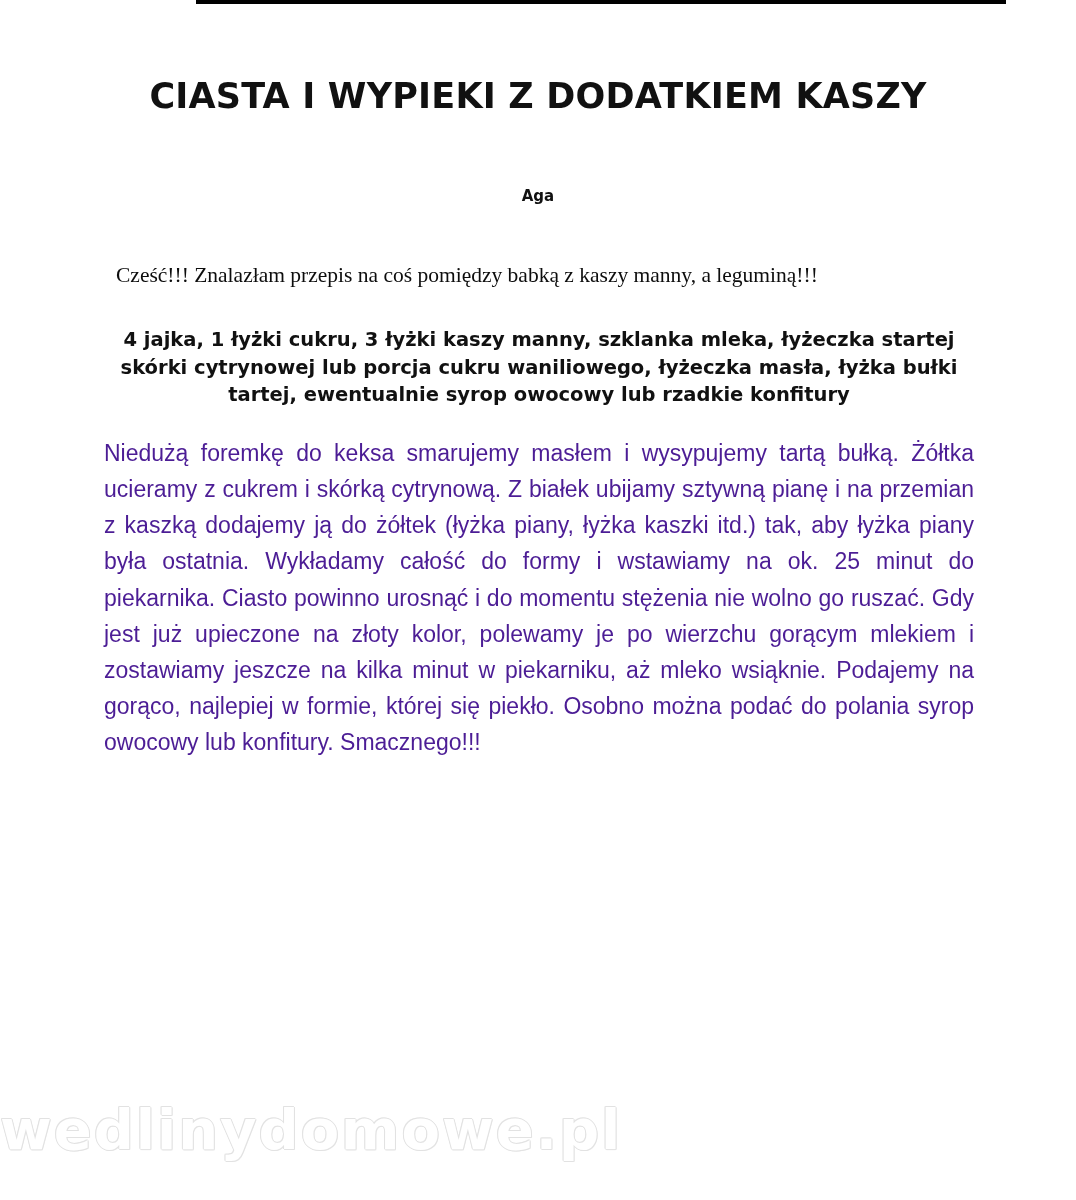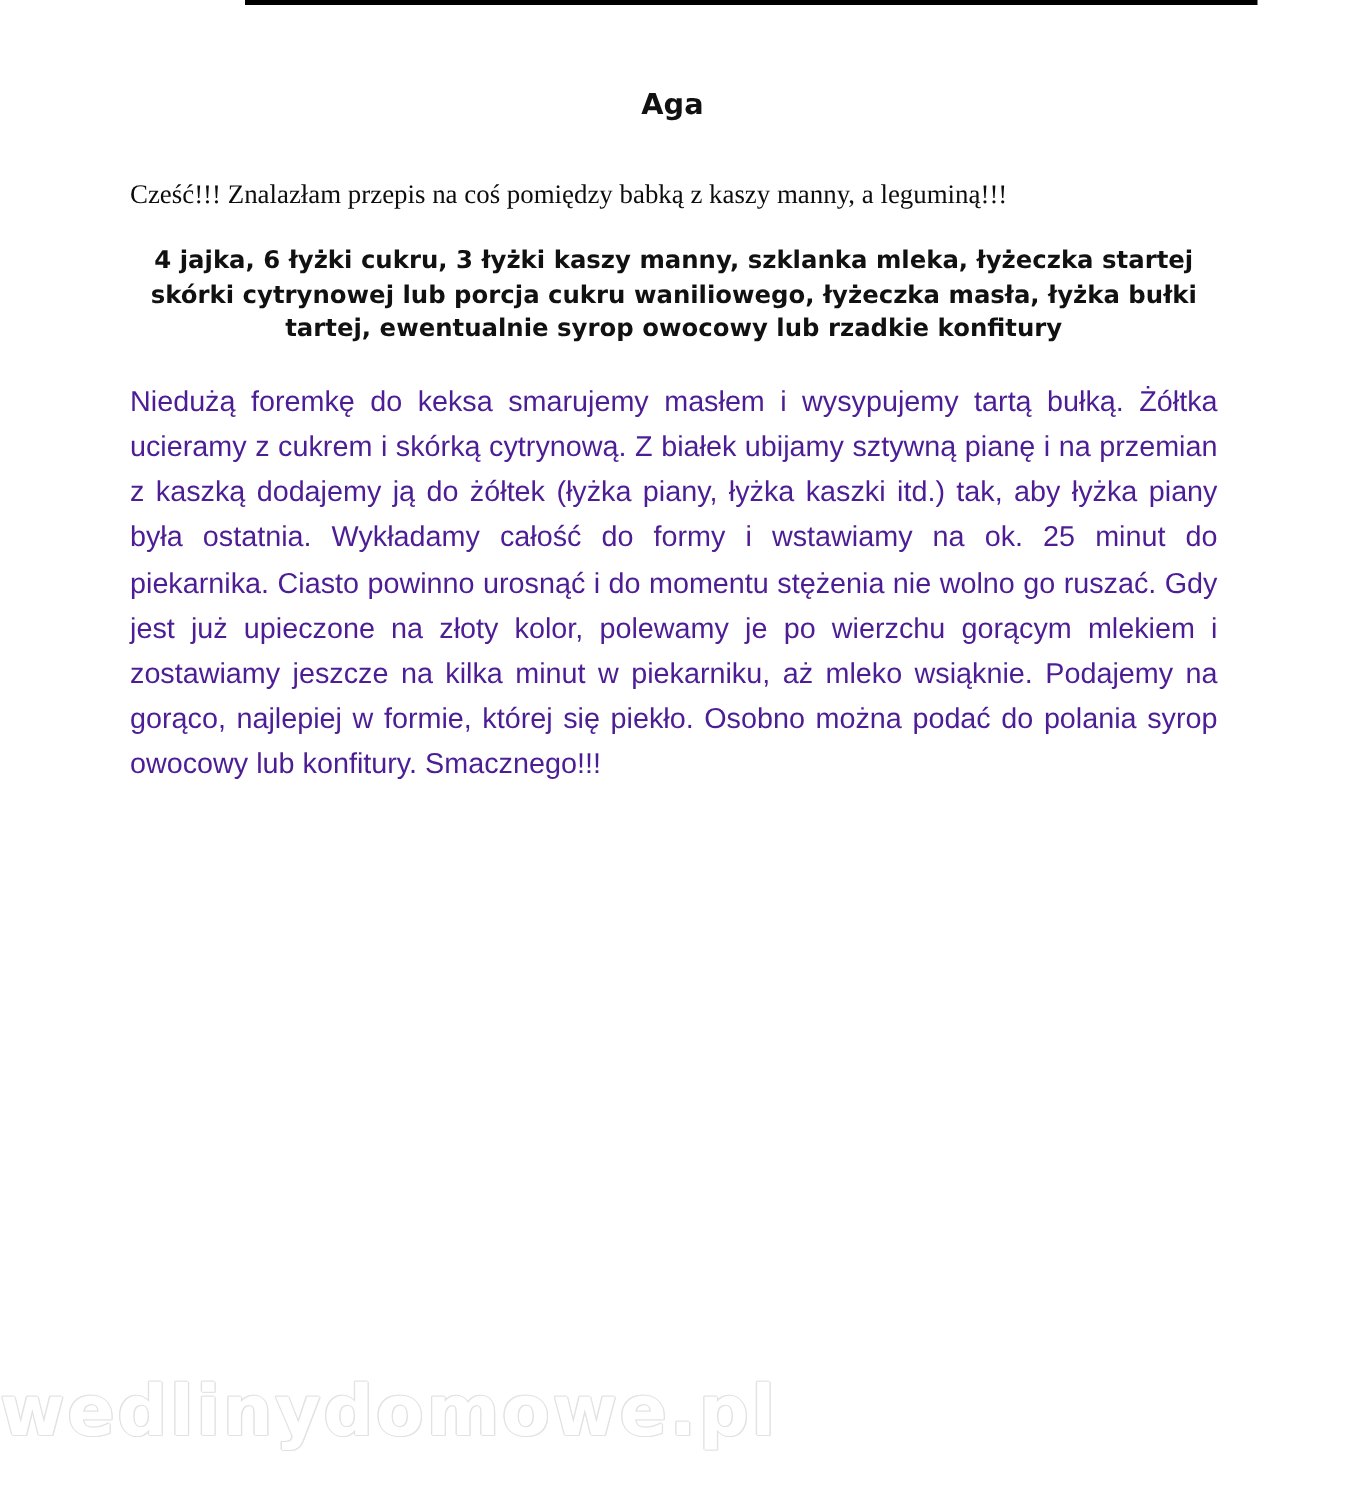--- a/index.html
+++ b/index.html
@@ -43,21 +43,21 @@
     text-align: center;
     letter-spacing: 0.2px;
     margin: 0;
     padding-top: 76px;
     color: #111111;
   }
 
   .author {
     font-family: "DejaVu Sans", sans-serif;
     font-weight: bold;
-    font-size: 23px;
+    font-size: 15px;
     text-align: center;
     margin: 0;
     padding-top: 71px;
     color: #111111;
   }
 
   .recipe-title {
     font-family: "DejaVu Sans", sans-serif;
     font-weight: bold;
     font-size: 29px;
@@ -65,21 +65,21 @@
     margin: 0;
     padding-top: 39px;
     color: #111111;
   }
 
   .intro {
     font-family: "Liberation Serif", serif;
     font-size: 21.5px;
     line-height: 1.35;
     text-align: left;
-    margin: 0;
+    margin: 12px;
     padding-top: 44px;
     padding-left: 4px;
     color: #0d0d0d;
   }
 
   .ingredients {
     font-family: "DejaVu Sans", sans-serif;
     font-weight: bold;
     font-size: 19.5px;
     line-height: 1.42;
@@ -124,25 +124,26 @@
     user-select: none;
   }
 </style>
 </head>
 <body>
 
 <div class="top-rule"></div>
 
 <div class="page">
 
+  <h1 class="doc-title">CIASTA I  WYPIEKI Z DODATKIEM KASZY</h1>
 
   <p class="author">Aga</p>
 
 
   <p class="intro">Cześć!!! Znalazłam przepis na coś pomiędzy babką z kaszy manny, a leguminą!!!</p>
 
-  <p class="ingredients">4 jajka, 6 łyżki cukru, 3 łyżki kaszy manny, szklanka mleka, łyżeczka startej skórki cytrynowej lub porcja cukru waniliowego, łyżeczka masła, łyżka bułki tartej, ewentualnie syrop owocowy lub rzadkie konfitury</p>
+  <p class="ingredients">4 jajka, 1 łyżki cukru, 3 łyżki kaszy manny, szklanka mleka, łyżeczka startej skórki cytrynowej lub porcja cukru waniliowego, łyżeczka masła, łyżka bułki tartej, ewentualnie syrop owocowy lub rzadkie konfitury</p>
 
   <p class="instructions">Niedużą foremkę do keksa smarujemy masłem i wysypujemy tartą bułką. Żółtka ucieramy z cukrem i skórką cytrynową. Z białek ubijamy sztywną pianę i na przemian z kaszką dodajemy ją do żółtek (łyżka piany, łyżka kaszki itd.) tak, aby łyżka piany była ostatnia. Wykładamy całość do formy i wstawiamy na ok. 25 minut do piekarnika. Ciasto powinno urosnąć i do momentu stężenia nie wolno go ruszać. Gdy jest już upieczone na złoty kolor, polewamy je po wierzchu gorącym mlekiem i zostawiamy jeszcze na kilka minut w piekarniku, aż mleko wsiąknie. Podajemy na gorąco, najlepiej w formie, której się piekło. Osobno można podać do polania syrop owocowy lub konfitury. Smacznego!!!</p>
 
 </div>
 
 <div class="watermark">wedlinydomowe.pl</div>
 
 </body></html>

